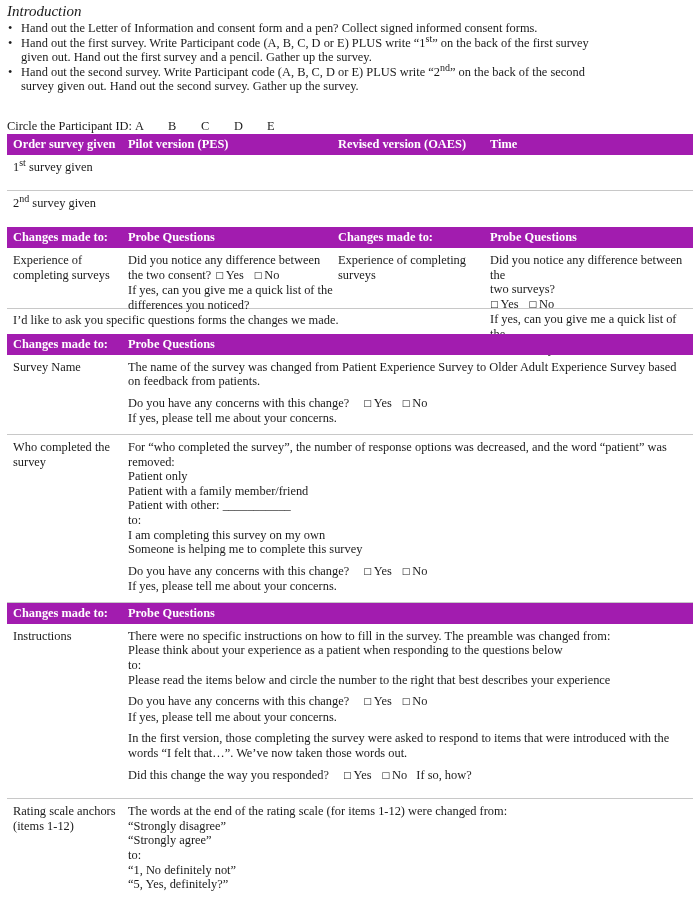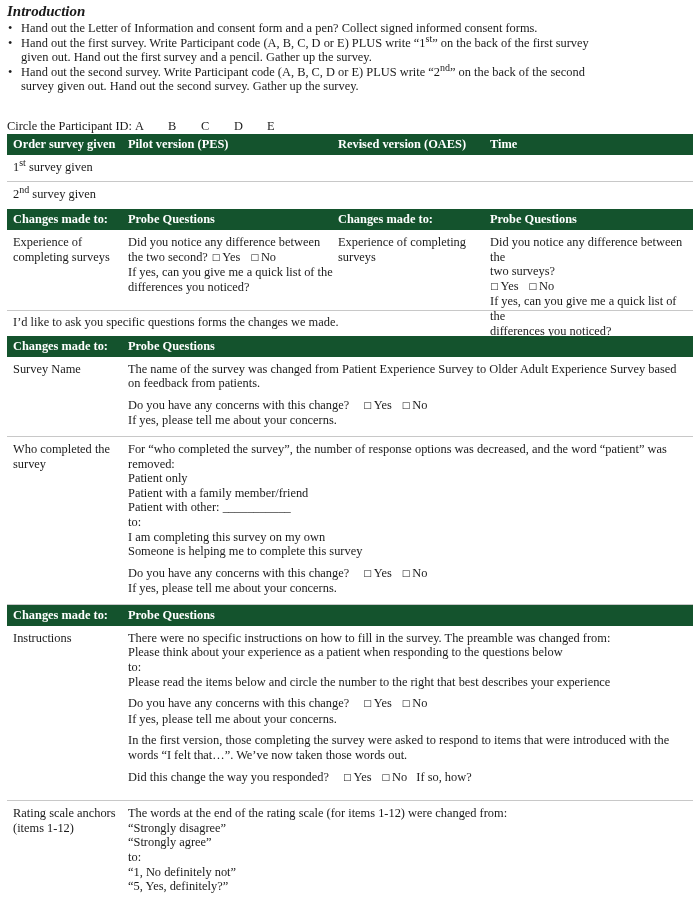--- a/index.html
+++ b/index.html
@@ -6,38 +6,38 @@
   html, body { width: 700px; height: 897px; background: #ffffff; overflow: hidden; }
   body {
     font-family: "Liberation Serif", "DejaVu Serif", serif;
     font-size: 12.4px;
     color: #1a1a1a;
     line-height: 14.6px;
     position: relative;
   }
   .page { position: absolute; left: 7px; top: 0; width: 686px; }
   .intro-title {
-    font-style: italic; font-weight: bold; font-size: 15px;
+    font-style: italic; font-weight: normal; font-size: 15px;
     margin-top: 3px; height: 17px; line-height: 17px;
   }
   ul.bullets { list-style: none; margin-top: 1px; }
   ul.bullets li { position: relative; padding-left: 14px; width: 600px; }
   ul.bullets li .dot { position: absolute; left: 1px; top: 0; }
   sup { font-size: 10px; line-height: 0; vertical-align: super; }
   .pid { margin-top: 24px; height: 16px; line-height: 16px; }
   .pid .opt { display: inline-block; width: 33px; text-align: left; }
   .pid .opt:first-of-type { margin-left: 12px; }
 
   .hdr {
-    background: #14532d; color: #ffffff; font-weight: bold;
+    background: #a21caf; color: #ffffff; font-weight: bold;
     height: 21px; line-height: 21px; position: relative;
   }
   .hdr span { position: absolute; top: 0; }
   .row { position: relative; border-bottom: 1.5px solid #c8c8c8; }
-  .row.simple { height: 27px; line-height: 24px; padding-left: 6px; }
+  .row.simple { height: 36px; line-height: 24px; padding-left: 6px; }
   .c1 { position: absolute; left: 6px; }
   .c2 { position: absolute; left: 121px; }
   .c3 { position: absolute; left: 331px; }
   .c4 { position: absolute; left: 483px; }
   .cell { position: absolute; top: 5px; }
   .box { font-family: "DejaVu Sans", sans-serif; font-size: 9px; margin: 0 2px 0 10px; position: relative; top: -1px; }
   .box.first { margin-left: 14px; }
   .box.tight { margin-left: 0; }
   .gap { height: 7px; }
   .note-block { padding: 4px 6px 6px 6px; border-top: 1.5px solid #c8c8c8; }
@@ -89,29 +89,29 @@
     </div>
   </div>
 
   <div>
     <div class="hdr">
       <span class="c1">Changes made to:</span>
       <span class="c2">Probe Questions</span>
       <span class="c3">Changes made to:</span>
       <span class="c4">Probe Questions</span>
     </div>
-    <div class="row" style="height:81px;">
+    <div class="row" style="height:61px;">
       <div class="cell c1">
         <div>Experience of</div>
         <div>completing surveys</div>
       </div>
       <div class="cell c2">
         <div>Did you notice any difference between</div>
         <div>
-          <span>the two second?</span><span class="box" style="margin-left:4px;">□</span><span>Yes</span><span class="box" style="margin-left:10px;">□</span><span>No</span>
+          <span>the two consent?</span><span class="box" style="margin-left:4px;">□</span><span>Yes</span><span class="box" style="margin-left:10px;">□</span><span>No</span>
         </div>
         <div>If yes, can you give me a quick list of the</div>
         <div>differences you noticed?</div>
       </div>
       <div class="cell c3">
         <div>Experience of completing</div>
         <div>surveys</div>
       </div>
       <div class="cell c4">
         <div>Did you notice any difference between the</div>

